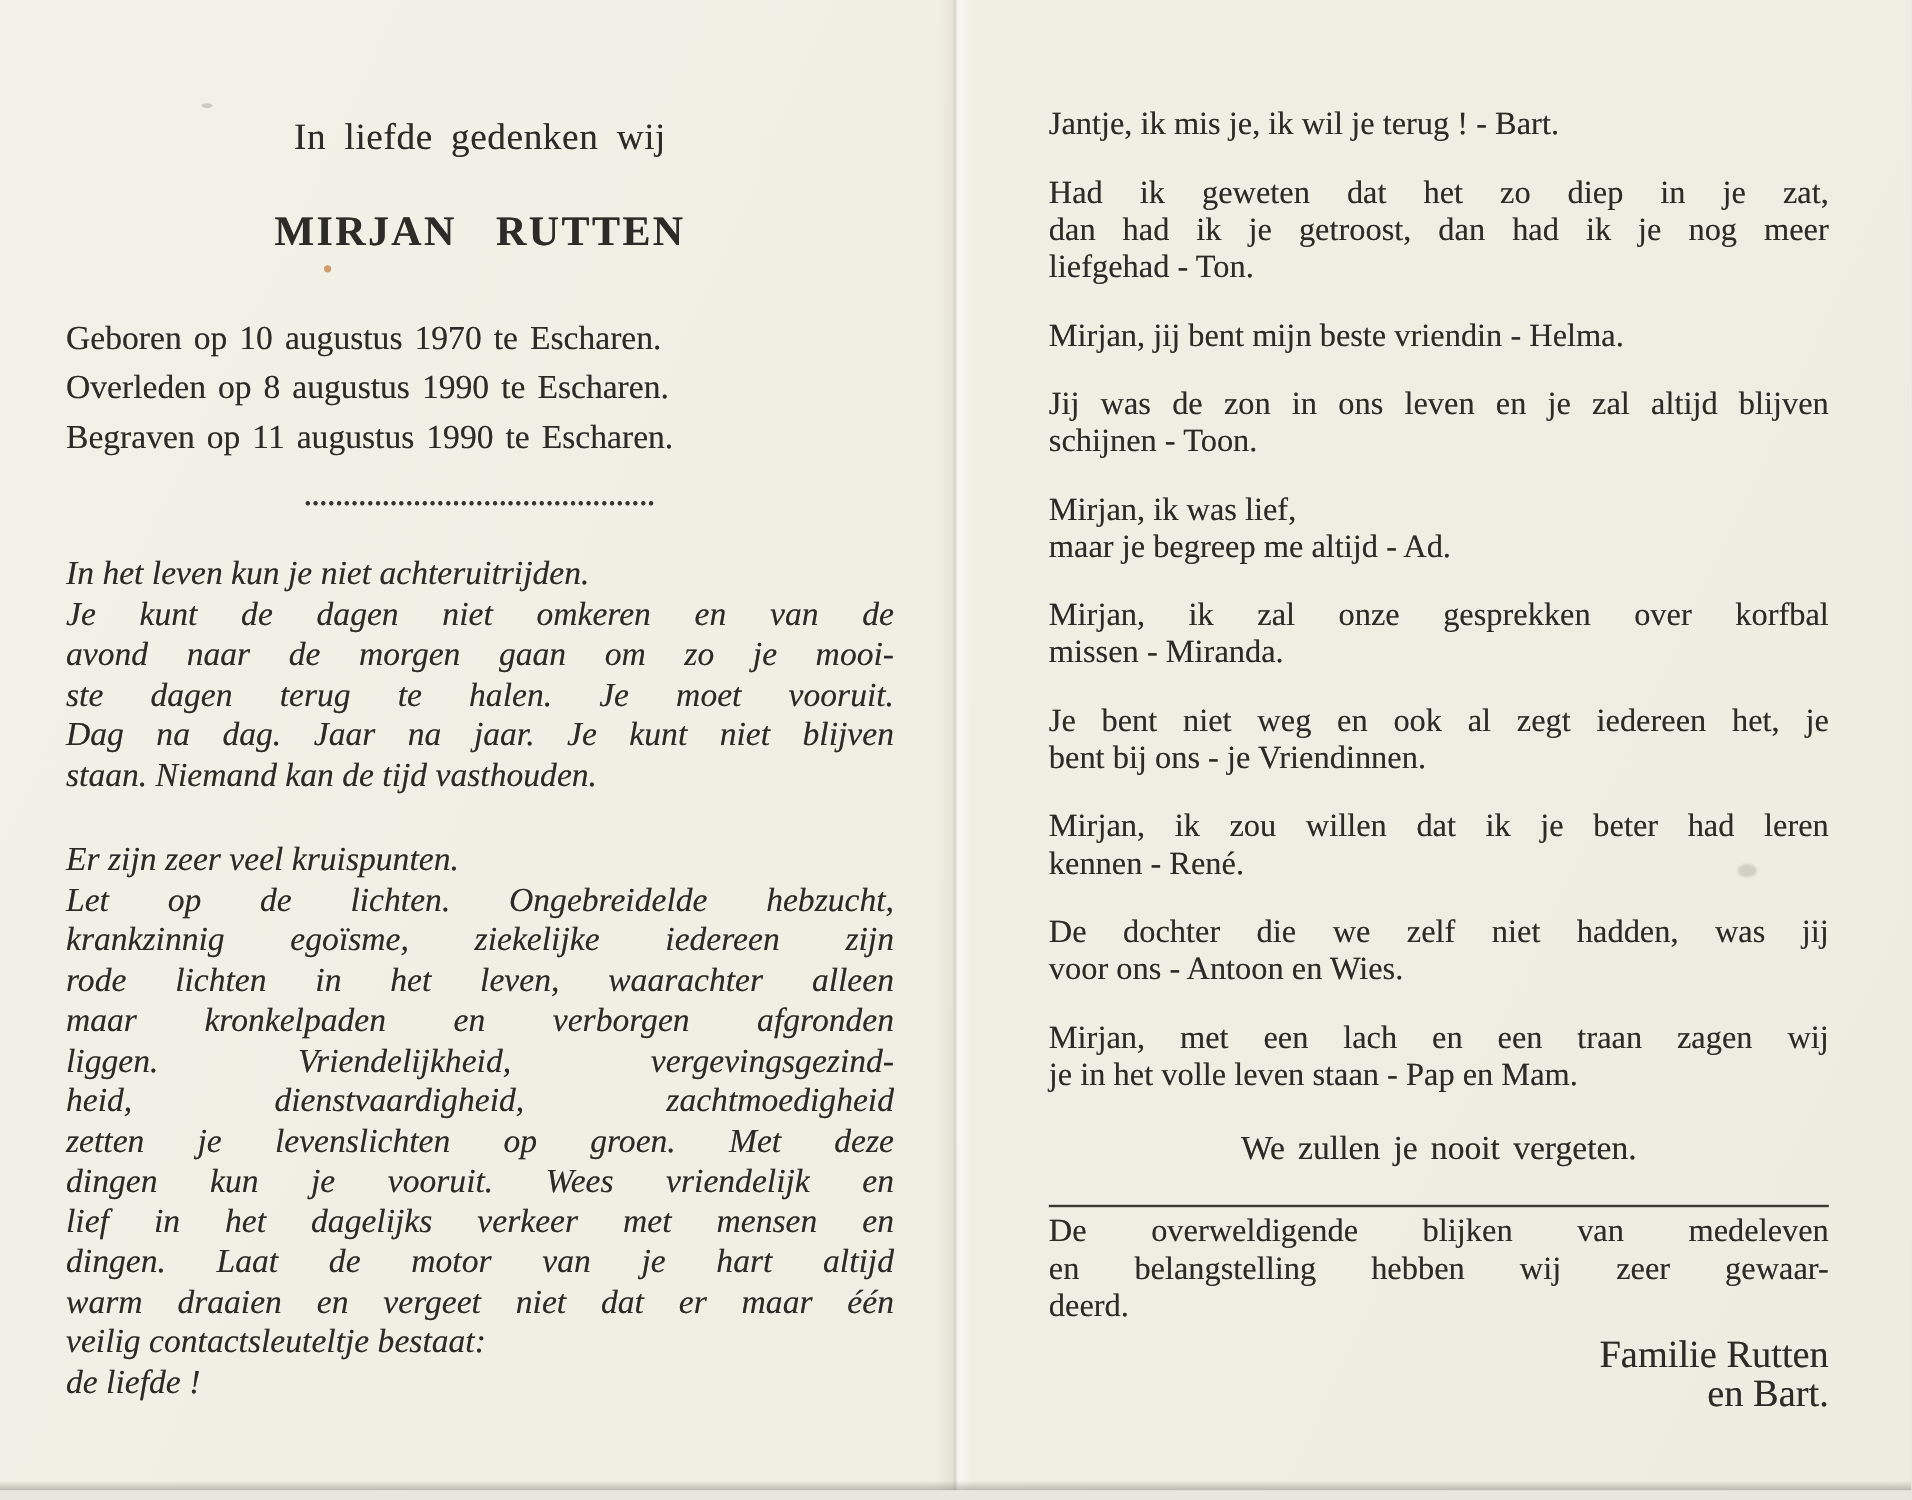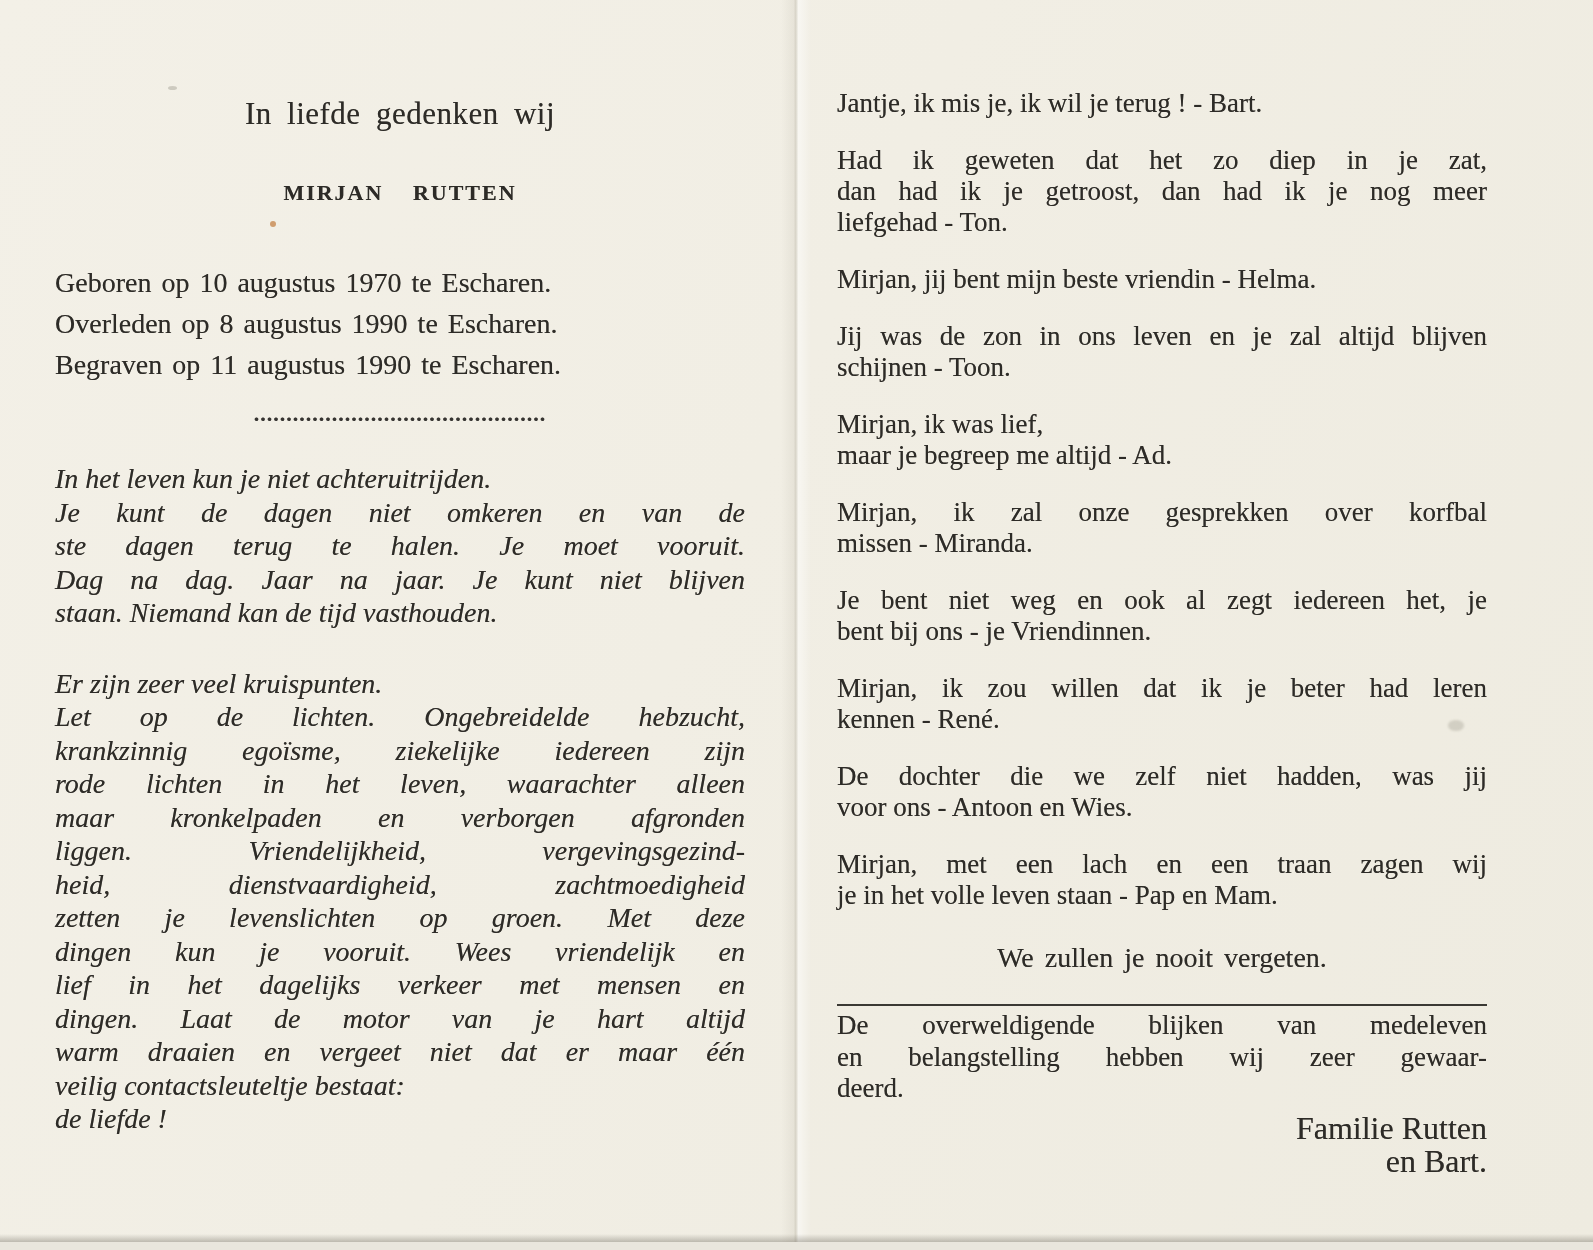--- a/index.html
+++ b/index.html
@@ -47,37 +47,37 @@
   
   .left-page {
     position: absolute; left: 55px; top: 96px; width: 690px;
   }
   .dedication {
     text-align: center; font-size: 31px; line-height: 36px;
     word-spacing: 7px; letter-spacing: 0.5px;
   }
   .name {
     margin-top: 40px;
-    text-align: center; font-size: 22px; line-height: 42px;
+    text-align: center; font-size: 35px; line-height: 42px;
     font-weight: bold; letter-spacing: 2px; word-spacing: 22px;
   }
   .vitals { margin-top: 48px; font-size: 28px; word-spacing: 3px; }
   .vitals .line { line-height: 41px; }
   .dots {
     margin-top: 14px; height: 30px;
     text-align: center; font-size: 22px; line-height: 30px;
     letter-spacing: 1px; font-weight: bold; color: #363431;
   }
   .poem { margin-top: 33px; font-size: 28px; }
   .poem .line { line-height: 33.5px; font-style: italic; }
   .poem2 { margin-top: 37px; }
 
   
   .right-page {
-    position: absolute; left: 837px; top: 88px; width: 650px;
+    position: absolute; left: 874px; top: 88px; width: 650px;
     font-size: 27px;
   }
   .right-page .line { line-height: 31px; }
   .cond { margin-bottom: 26px; }
   .closing {
     margin-top: 31px; text-align: center;
     font-size: 28px; line-height: 32px; word-spacing: 4px;
   }
   .rule {
     margin-top: 30px; height: 0;
@@ -112,20 +112,21 @@
     <div class="name">MIRJAN RUTTEN</div>
     <div class="vitals">
         <div class="line">Geboren op 10 augustus 1970 te Escharen.</div>
         <div class="line">Overleden op 8 augustus 1990 te Escharen.</div>
         <div class="line">Begraven op 11 augustus 1990 te Escharen.</div>
       </div>
     <div class="dots">.............................................</div>
     <div class="poem">
         <div class="line">In het leven kun je niet achteruitrijden.</div>
         <div class="line j">Je kunt de dagen niet omkeren en van de</div>
+        <div class="line j">avond naar de morgen gaan om zo je mooi-</div>
         <div class="line j">ste dagen terug te halen. Je moet vooruit.</div>
         <div class="line j">Dag na dag. Jaar na jaar. Je kunt niet blijven</div>
         <div class="line">staan. Niemand kan de tijd vasthouden.</div>
       </div>
     <div class="poem poem2">
         <div class="line">Er zijn zeer veel kruispunten.</div>
         <div class="line j">Let op de lichten. Ongebreidelde hebzucht,</div>
         <div class="line j">krankzinnig egoïsme, ziekelijke iedereen zijn</div>
         <div class="line j">rode lichten in het leven, waarachter alleen</div>
         <div class="line j">maar kronkelpaden en verborgen afgronden</div>

